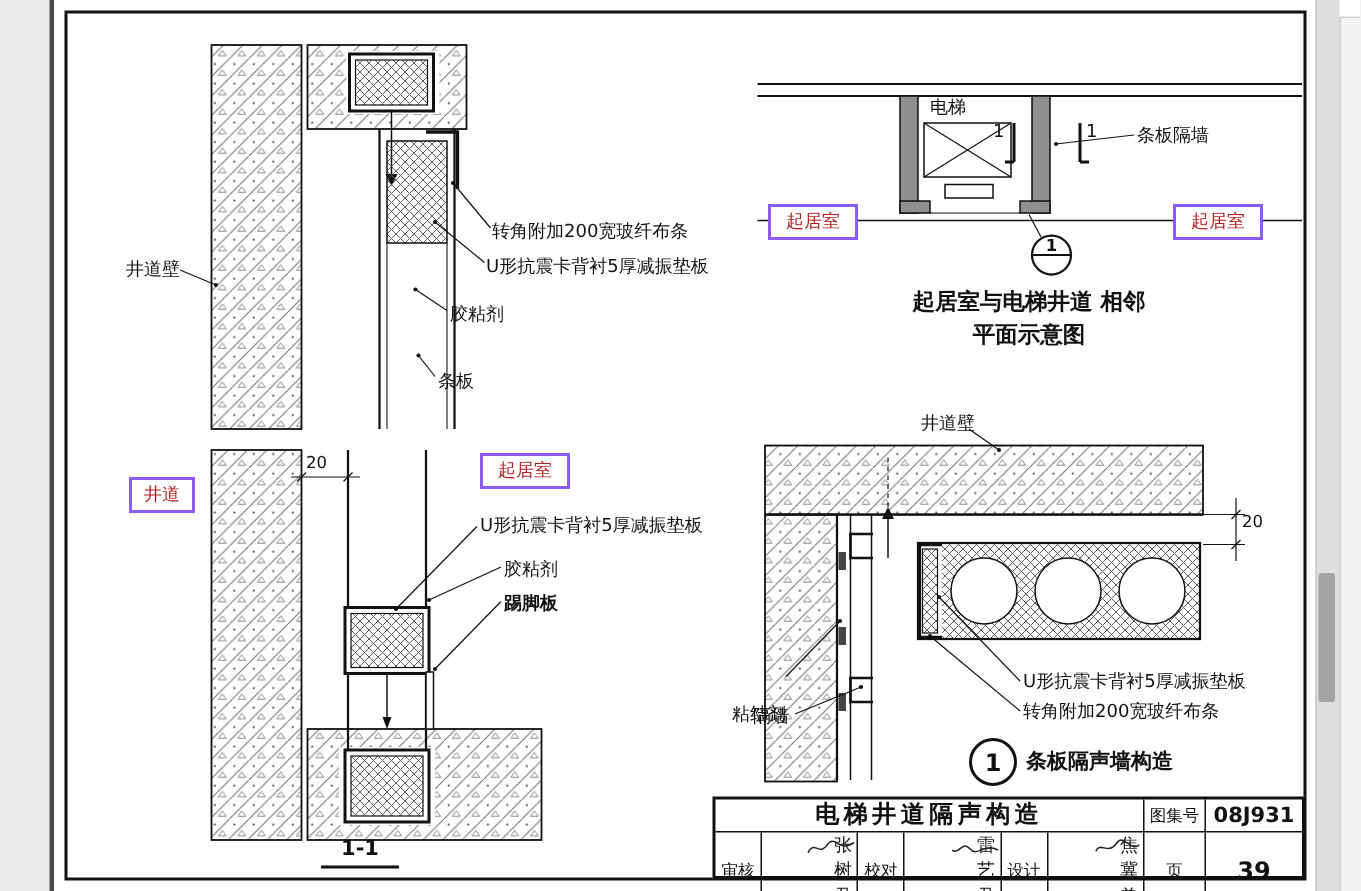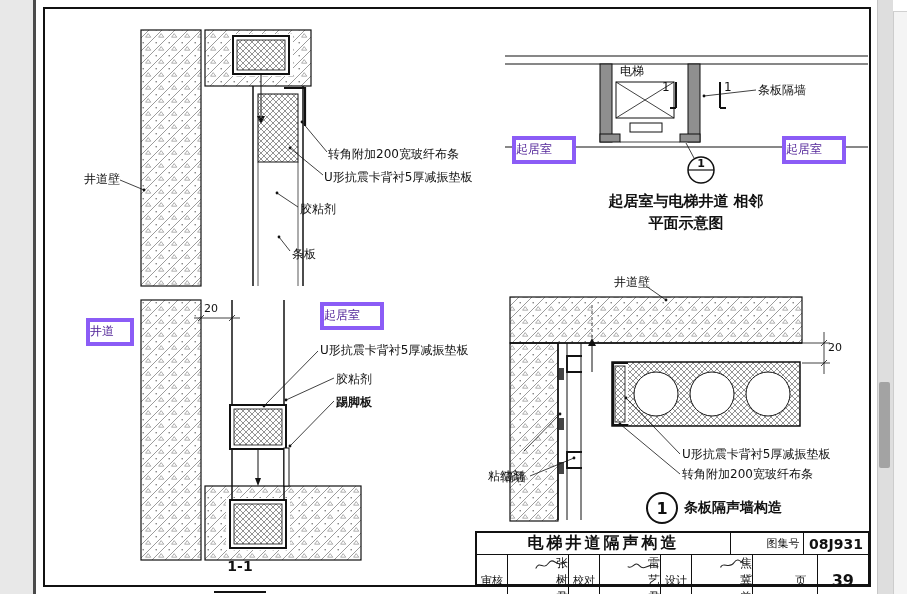--- a/index.html
+++ b/index.html
@@ -6,33 +6,33 @@
   body{background:#e8e8e8;font-family:"DejaVu Sans",sans-serif;}
   .page{position:relative;width:907px;height:594px;overflow:hidden;background:#e8e8e8;}
   .sheet{position:absolute;left:33px;top:0;width:841px;height:594px;background:#ffffff;border-left:3px solid #4a4a4a;}
   .gutter{position:absolute;left:877px;top:0;width:16px;height:594px;background:#dedede;border-left:1px solid #c6c6c6;}
   .thumb{position:absolute;left:879px;top:382px;width:11px;height:86px;background:#a3a3a3;border-radius:2px;}
   .rstrip{position:absolute;left:893px;top:0;width:14px;height:594px;background:#f4f4f4;border-left:1px solid #cccccc;}
   .corner{position:absolute;left:893px;top:0;width:14px;height:11px;background:#ffffff;border-bottom:1px solid #d0d0d0;}
   svg.lines{position:absolute;left:0;top:0;}
   .lbl{position:absolute;font-size:12px;color:#111;white-space:nowrap;line-height:14px;}
   .dim{font-size:11px;}
-  .boxlbl{position:absolute;font-size:12px;color:#4c1d95;border:4px solid #8b5cf6;background:#fff;line-height:19px;height:20px;}
+  .boxlbl{position:absolute;font-size:12px;color:#b91c1c;border:2px solid #8b5cf6;background:#fff;text-align:center;line-height:19px;height:20px;}
   .cap{position:absolute;font-weight:bold;font-size:15px;color:#111;text-align:center;white-space:nowrap;}
-  .seccap{position:absolute;font-weight:bold;font-size:14px;color:#111;text-align:center;border-bottom:2px solid #111;padding-bottom:17px;}
+  .seccap{position:absolute;font-weight:bold;font-size:14px;color:#111;text-align:center;border-bottom:2px solid #111;padding-bottom:3px;}
   .detcap{position:absolute;font-weight:bold;font-size:14px;color:#111;white-space:nowrap;}
   
   .tb{position:absolute;left:439px;top:531px;width:395px;height:55px;border:2px solid #111;box-sizing:border-box;display:flex;flex-direction:column;background:#fff;}
   .tb-row1{display:flex;height:28px;border-bottom:1.5px solid #111;}
   .tb-row2{display:flex;flex:1;}
   .tb-title{flex:1;display:flex;align-items:center;justify-content:center;font-weight:bold;font-size:16px;letter-spacing:3px;color:#111;}
   .tb-cell{display:flex;align-items:center;justify-content:center;color:#111;}
   .tb-sep{border-left:1.5px solid #111;}
   .tb-sep2{border-left:1px solid #111;}
-  .tb-small{font-size:11px;padding-left:32px;}
+  .tb-small{font-size:11px;}
   .tb-atlas{width:40px;}
   .tb-no{width:64px;font-weight:bold;font-size:14px;}
   .tb-left{flex:1;display:flex;}
   .tb-lab{width:30px;font-size:11px;}
   .tb-name{flex:1;font-size:12px;position:relative;padding-left:48px;}
   .sig{position:absolute;right:0;top:2px;width:34px;height:16px;}
 </style>
 </head>
 <body>
 

